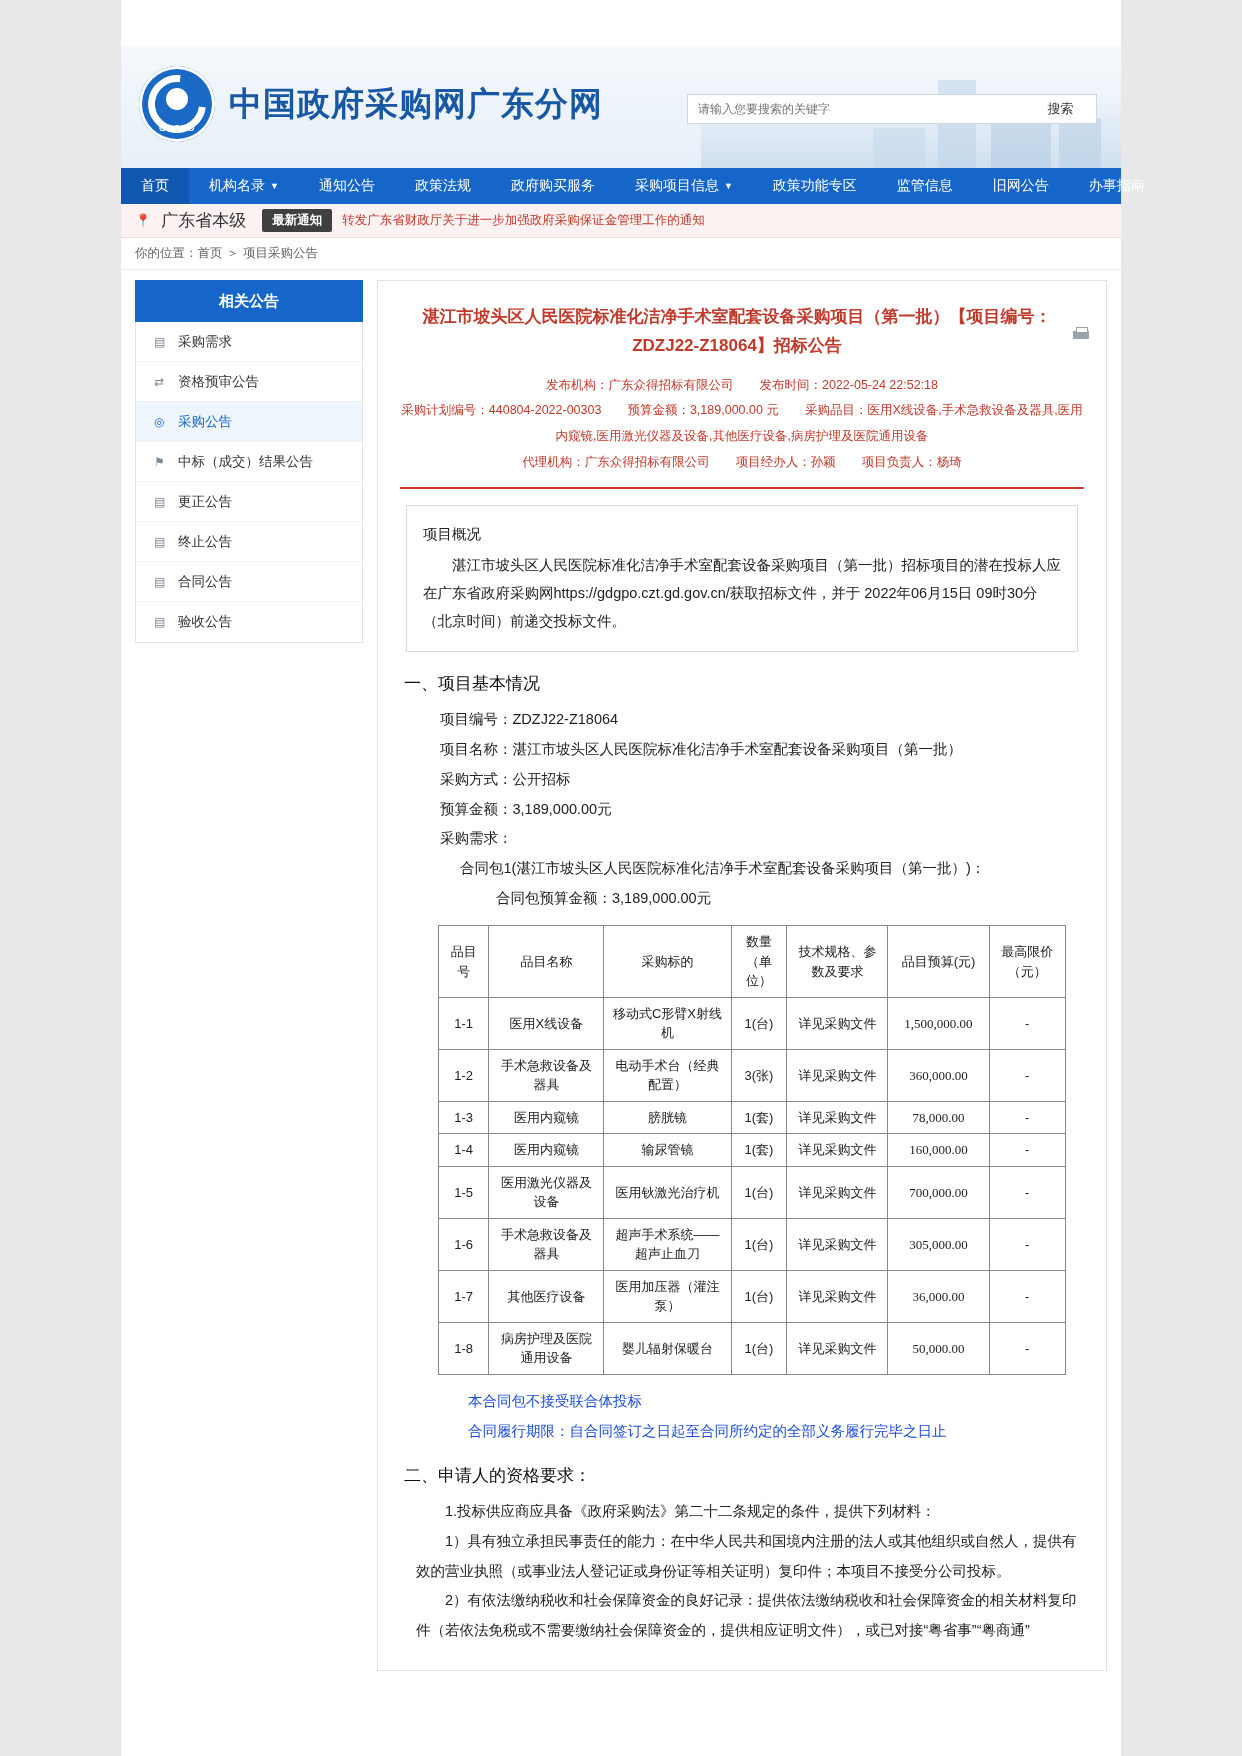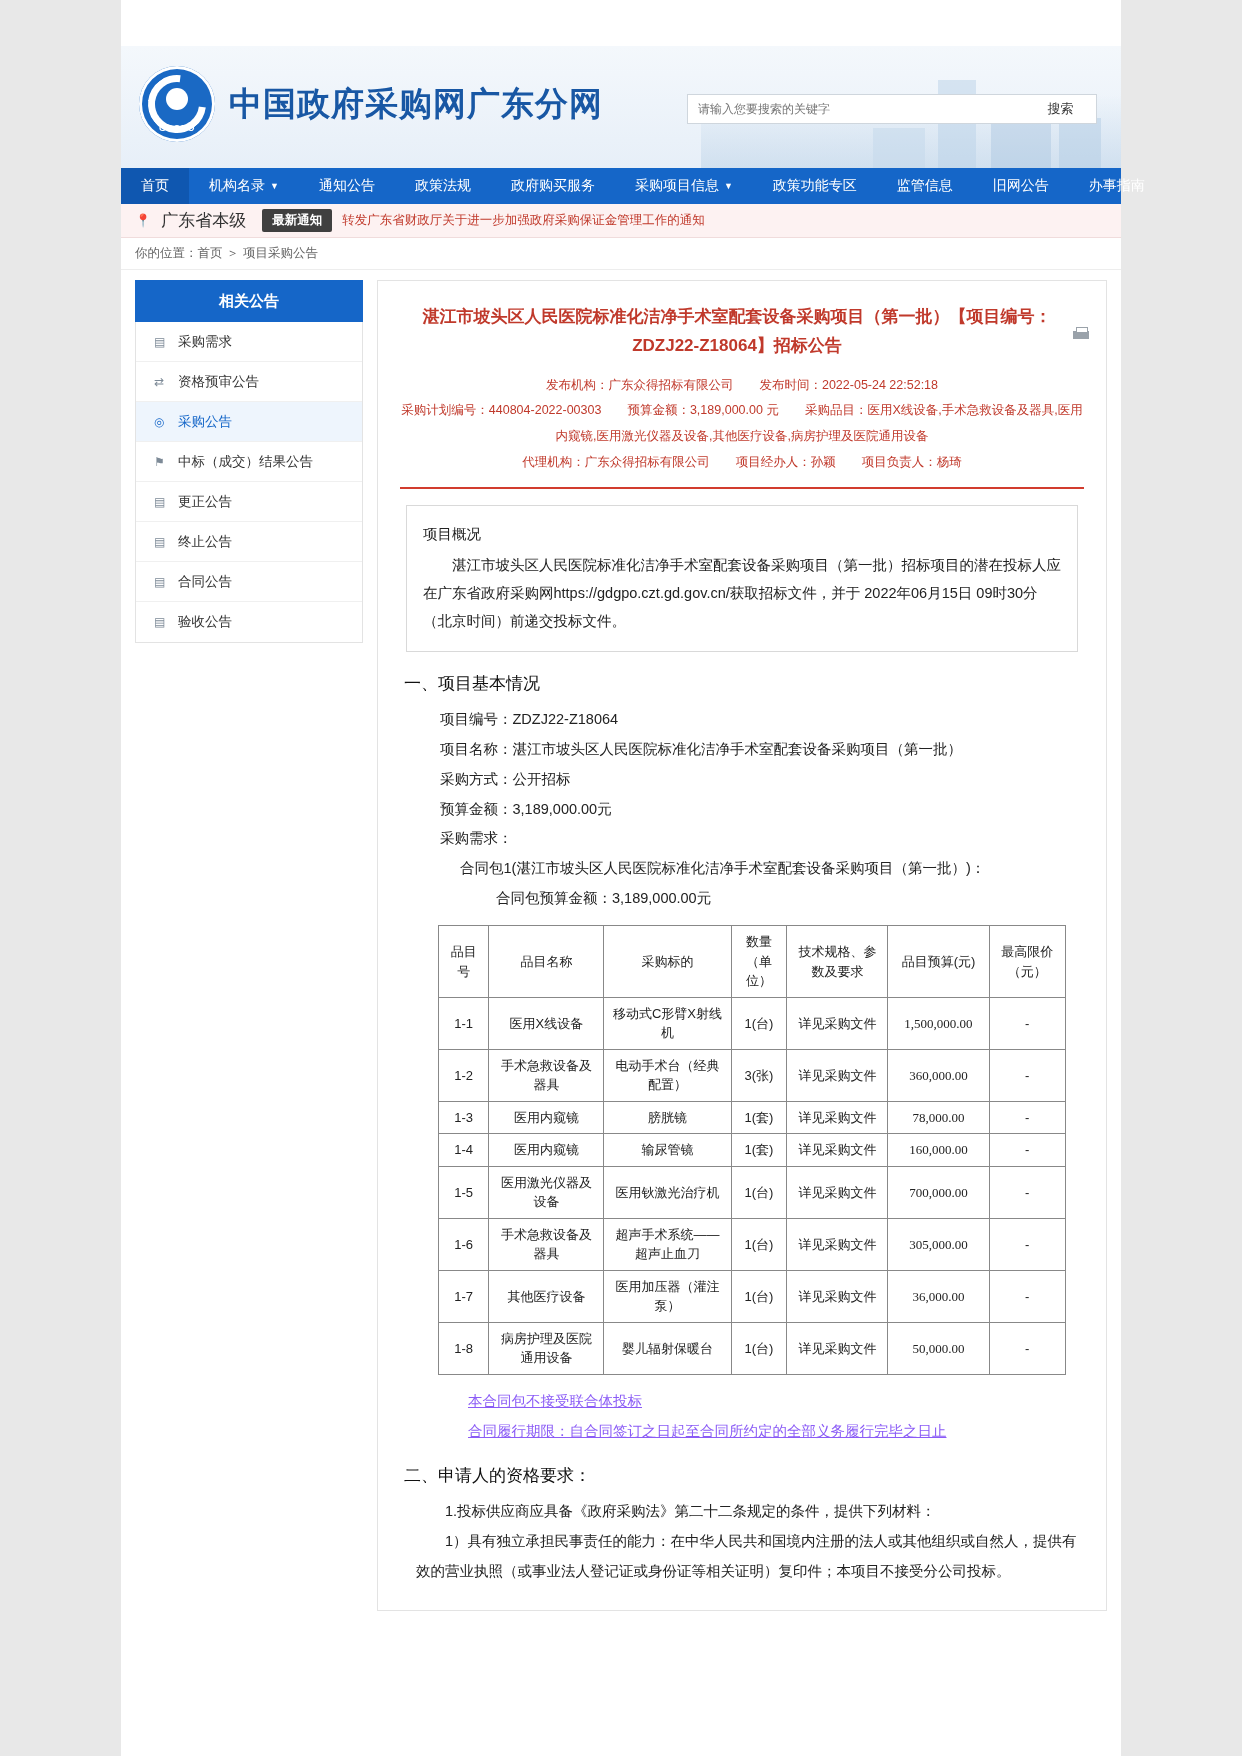--- a/index.html
+++ b/index.html
@@ -161,21 +161,21 @@
     border-collapse:collapse; width:calc(100% - 56px); margin:12px 0 12px 38px;
     font-size:13px; color:#222;
   }
   table.items th, table.items td{
     border:1px solid #888; padding:6px 6px; text-align:center; line-height:1.5;
   }
   table.items th{ font-weight:normal; height:56px; }
   table.items td{ height:30px; }
   td.num{ text-align:right; padding-right:10px; font-family:"Liberation Serif", serif; }
   td.dash{ text-align:right; padding-right:12px; }
-  .after-table{ font-size:14.5px; line-height:2.05; color:#8b5cf6; margin-left:68px;text-decoration:underline; }
+  .after-table{ font-size:14.5px; line-height:2.05; color:#1d4ed8; margin-left:68px; }
   .para{ font-size:14.5px; line-height:2.05; color:#222; text-indent:2em; margin:0 0 0 16px; }
 </style>
 </head>
 <body>
 
 <div class="page">
 
   <div class="header">
     <div class="hdr-skyline">
       <div class="sky2"></div>
@@ -412,16 +412,17 @@
       </table>
 
       <div class="after-table">
         <div>本合同包不接受联合体投标</div>
         <div>合同履行期限：自合同签订之日起至合同所约定的全部义务履行完毕之日止</div>
       </div>
 
       <h2 class="sec">二、申请人的资格要求：</h2>
       <p class="para">1.投标供应商应具备《政府采购法》第二十二条规定的条件，提供下列材料：</p>
       <p class="para">1）具有独立承担民事责任的能力：在中华人民共和国境内注册的法人或其他组织或自然人，提供有效的营业执照（或事业法人登记证或身份证等相关证明）复印件；本项目不接受分公司投标。</p>
+      <p class="para">2）有依法缴纳税收和社会保障资金的良好记录：提供依法缴纳税收和社会保障资金的相关材料复印件（若依法免税或不需要缴纳社会保障资金的，提供相应证明文件），或已对接“粤省事”“粤商通”</p>
 
     </div>
   </div>
 </div>
 
 </body></html>

